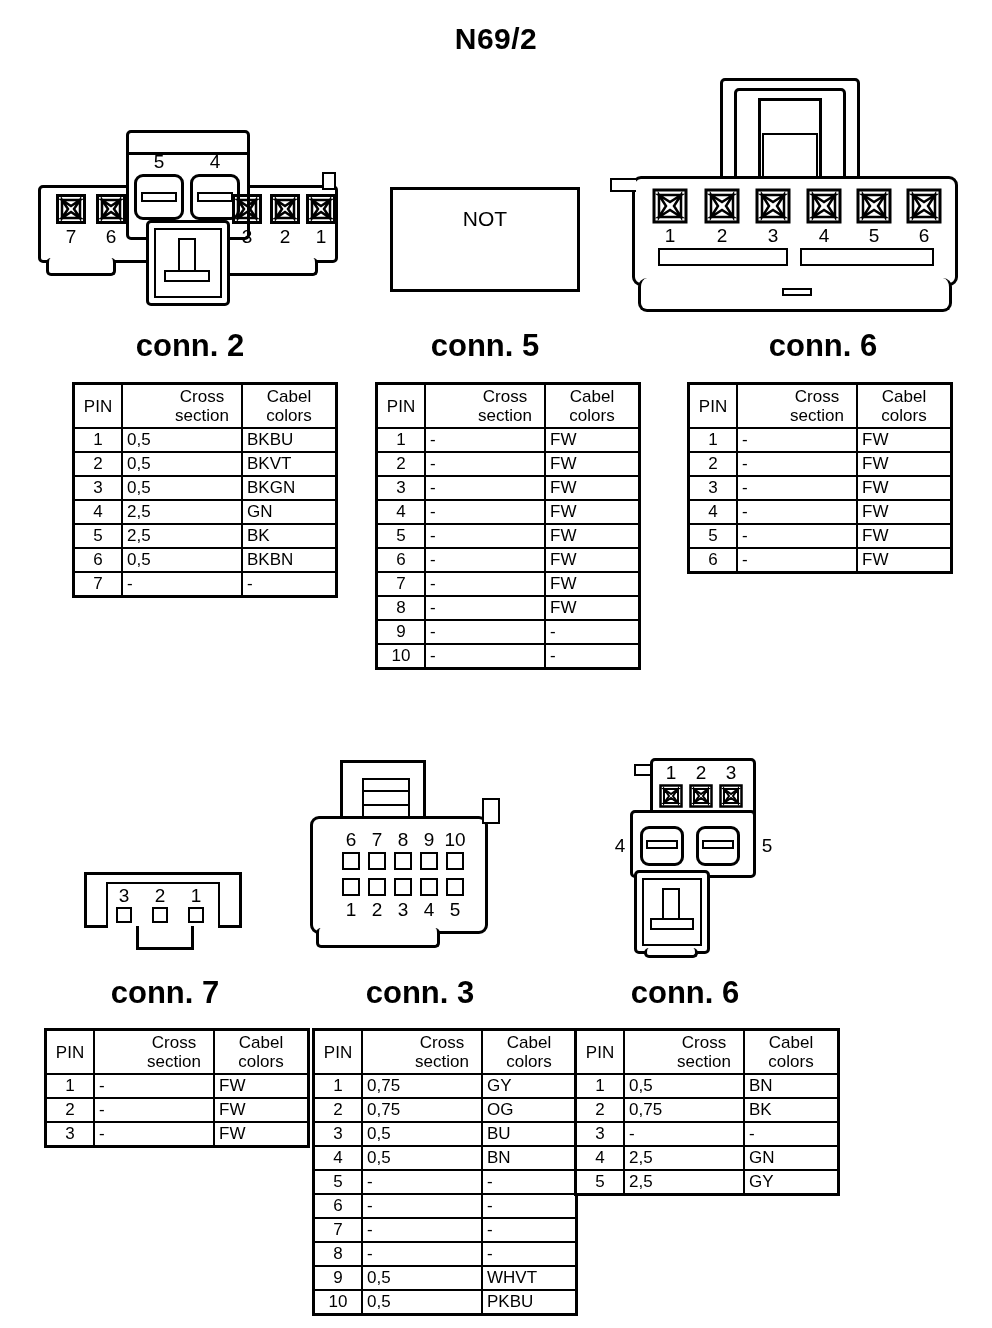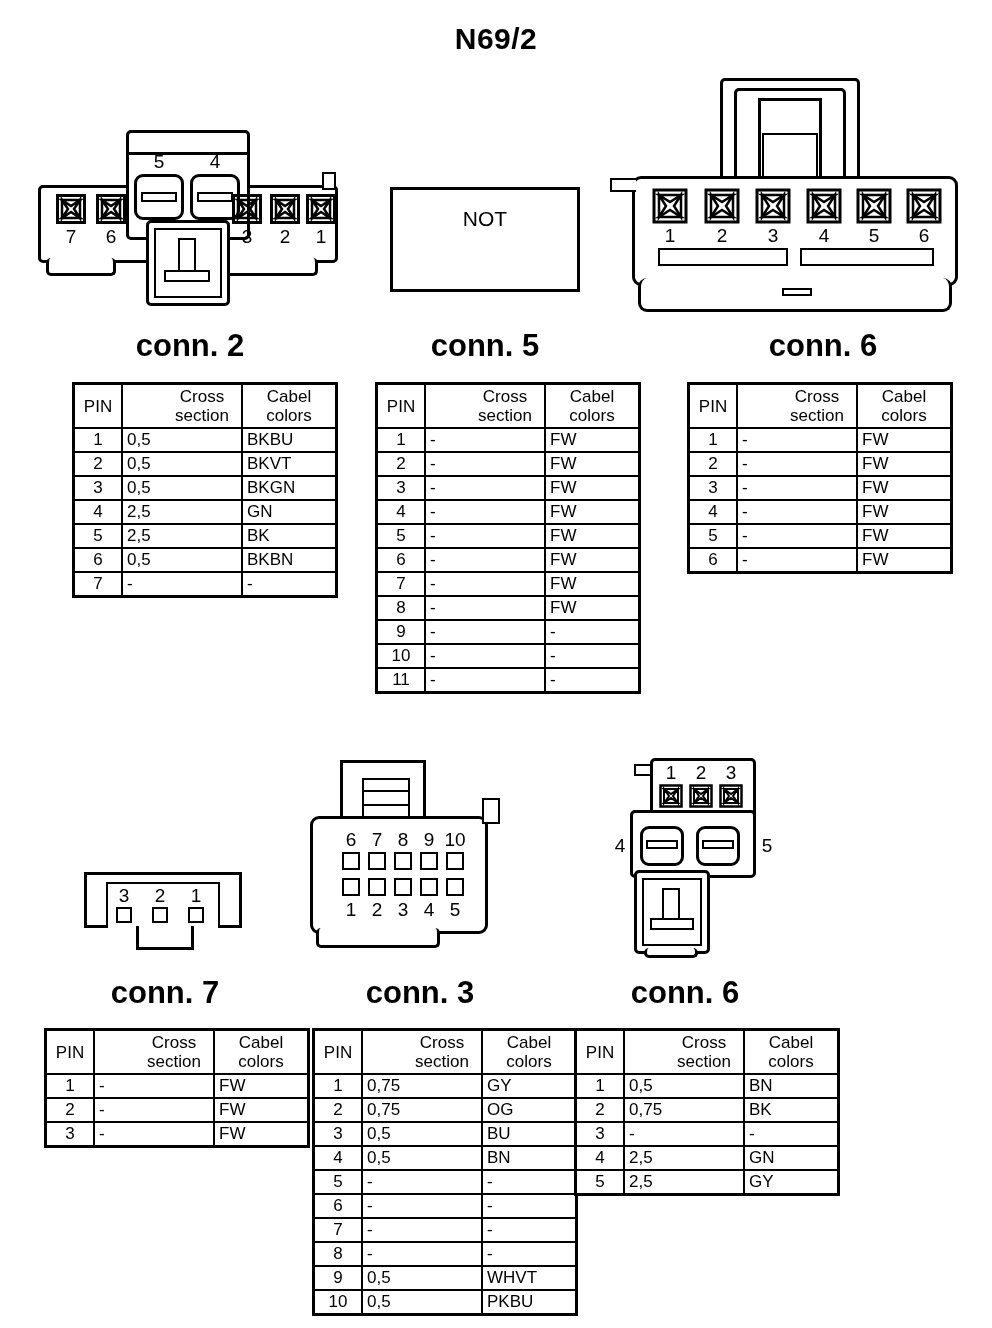--- a/index.html
+++ b/index.html
@@ -359,25 +359,20 @@
     <tr>
         <td class="c-pin">9</td>
         <td class="c-cs">-</td>
         <td class="c-col">-</td>
       </tr>
     <tr>
         <td class="c-pin">10</td>
         <td class="c-cs">-</td>
         <td class="c-col">-</td>
       </tr>
-    <tr>
-        <td class="c-pin">11</td>
-        <td class="c-cs">-</td>
-        <td class="c-col">-</td>
-      </tr>
   </tbody>
 </table>
 
 <table class="pin-table" style="left:687px; top:382px;">
   <thead>
     <tr>
       <th class="h-pin">PIN</th>
       <th class="h-cs">
         <span>Cross</span><br>
         <span>section</span>

